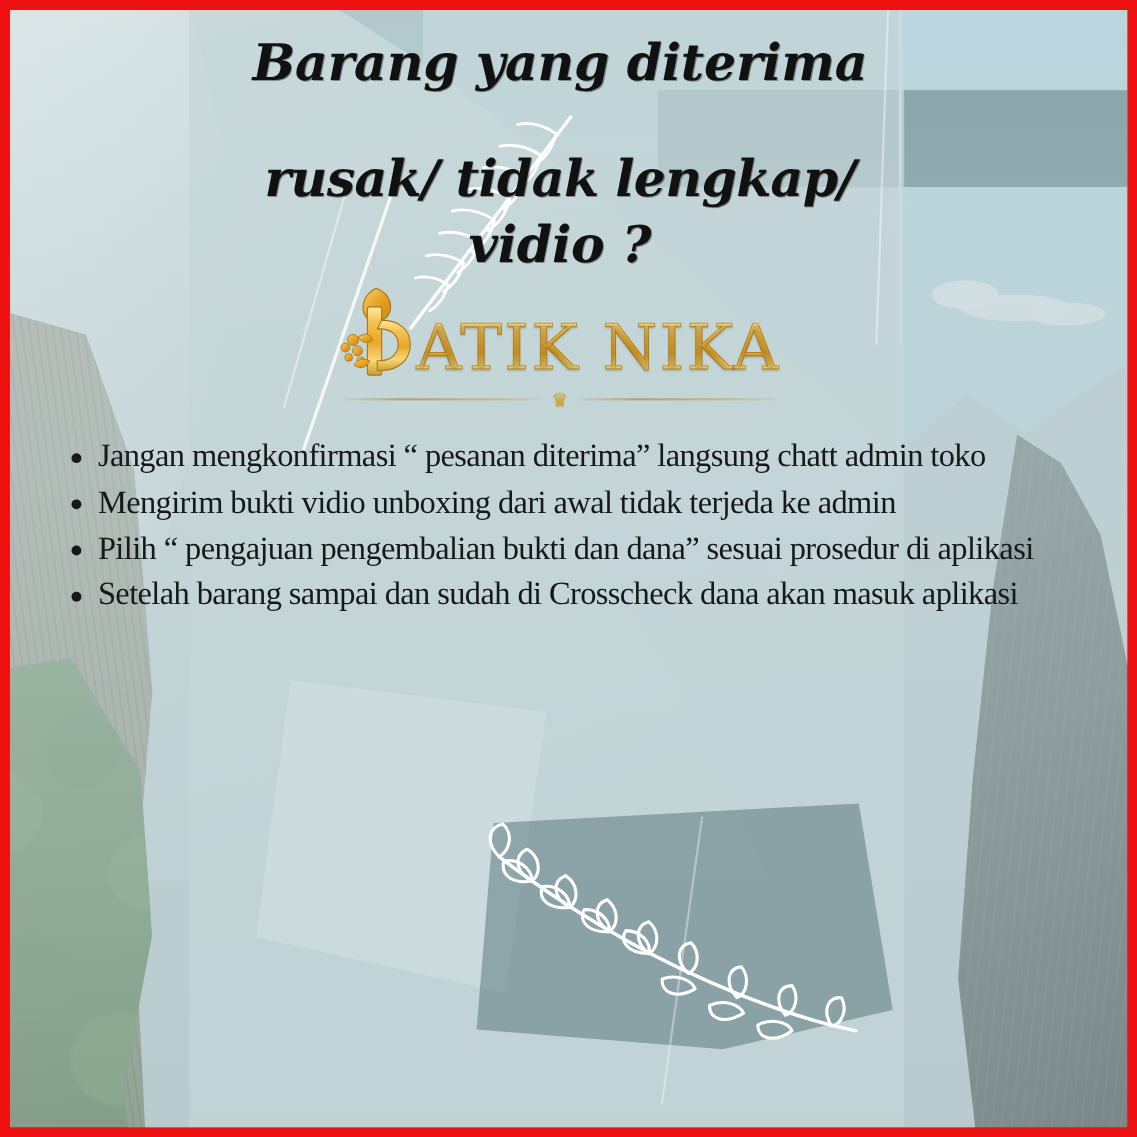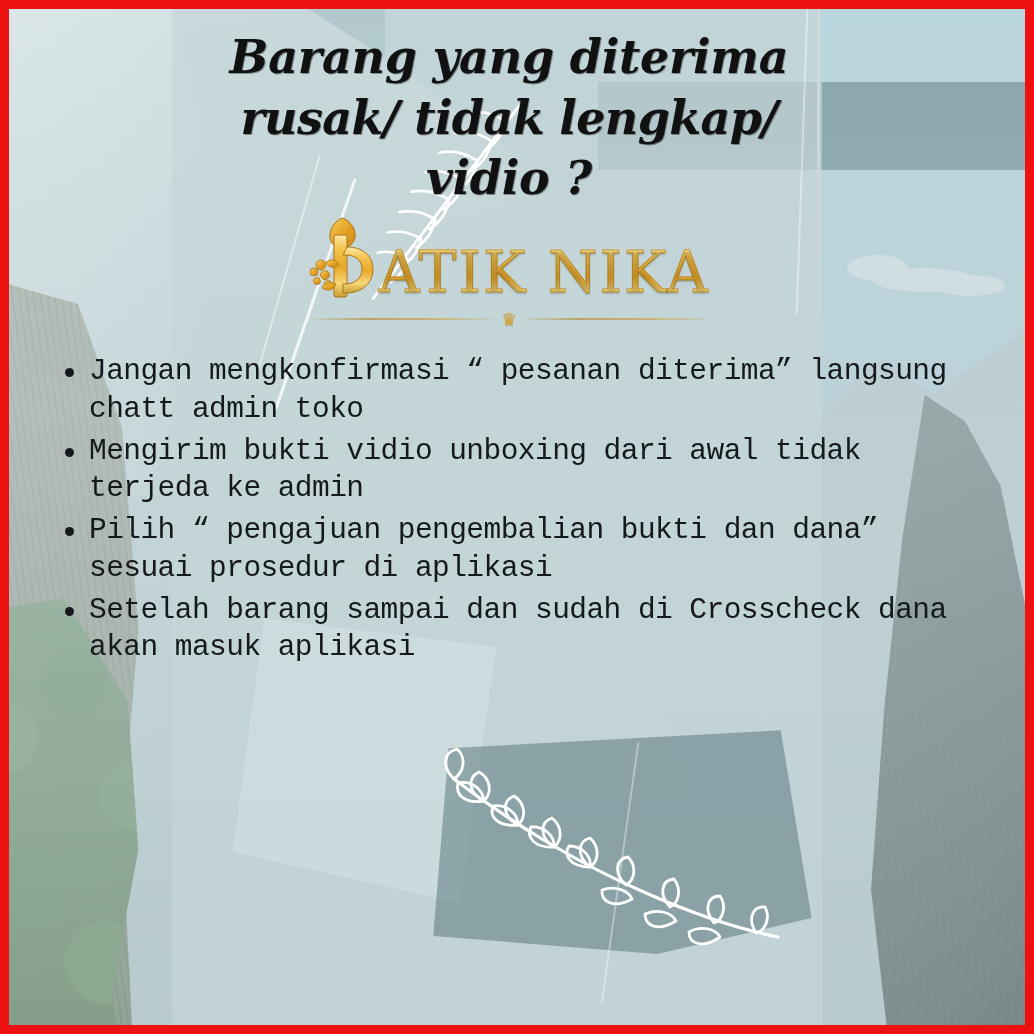--- a/index.html
+++ b/index.html
@@ -183,21 +183,21 @@
     color:#111;
     font-family:"DejaVu Serif", serif;
     font-weight:700;
     font-style:italic;
     font-size:46px;
     line-height:1.32;
     letter-spacing:-.2px;
     text-shadow:1px 1px 0 rgba(0,0,0,.35);
   }
   .headline .ln{display:block;}
-  .headline .ln2{letter-spacing:-.6px;}
+  .headline .ln2{letter-spacing:-.6px;margin-top:44px;}
 
   
   .brand{
     position:relative;
     margin:6px auto 0 auto;
     width:430px;
     text-align:center;
   }
   .brand-row{
     display:flex;align-items:flex-end;justify-content:center;gap:0px;
@@ -242,21 +242,21 @@
   .list{
     list-style:none;
     margin:26px 0 0 0;
     padding:0 4px 0 26px;
     color:#15191b;
   }
   .list li{
     position:relative;
     margin:0 0 4px 0;
     padding-left:26px;
-    font-family:Liberation Mono, monospace;
+    font-family:Liberation Serif, serif;
     font-size:29.5px;
     line-height:1.28;
     letter-spacing:-.55px;
     font-weight:400;
   }
   .list li::before{
     content:"";
     position:absolute;left:2px;top:.52em;
     width:9px;height:9px;border-radius:50%;
     background:#15191b;

